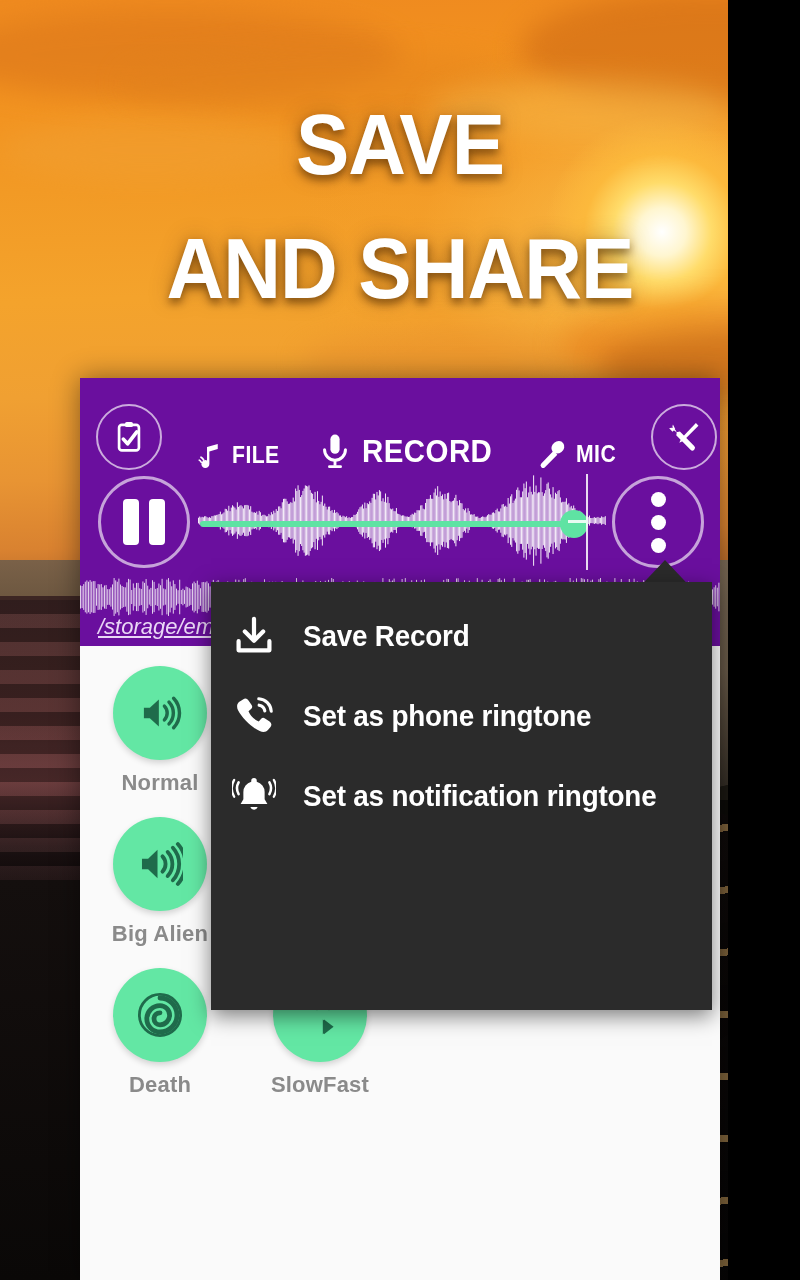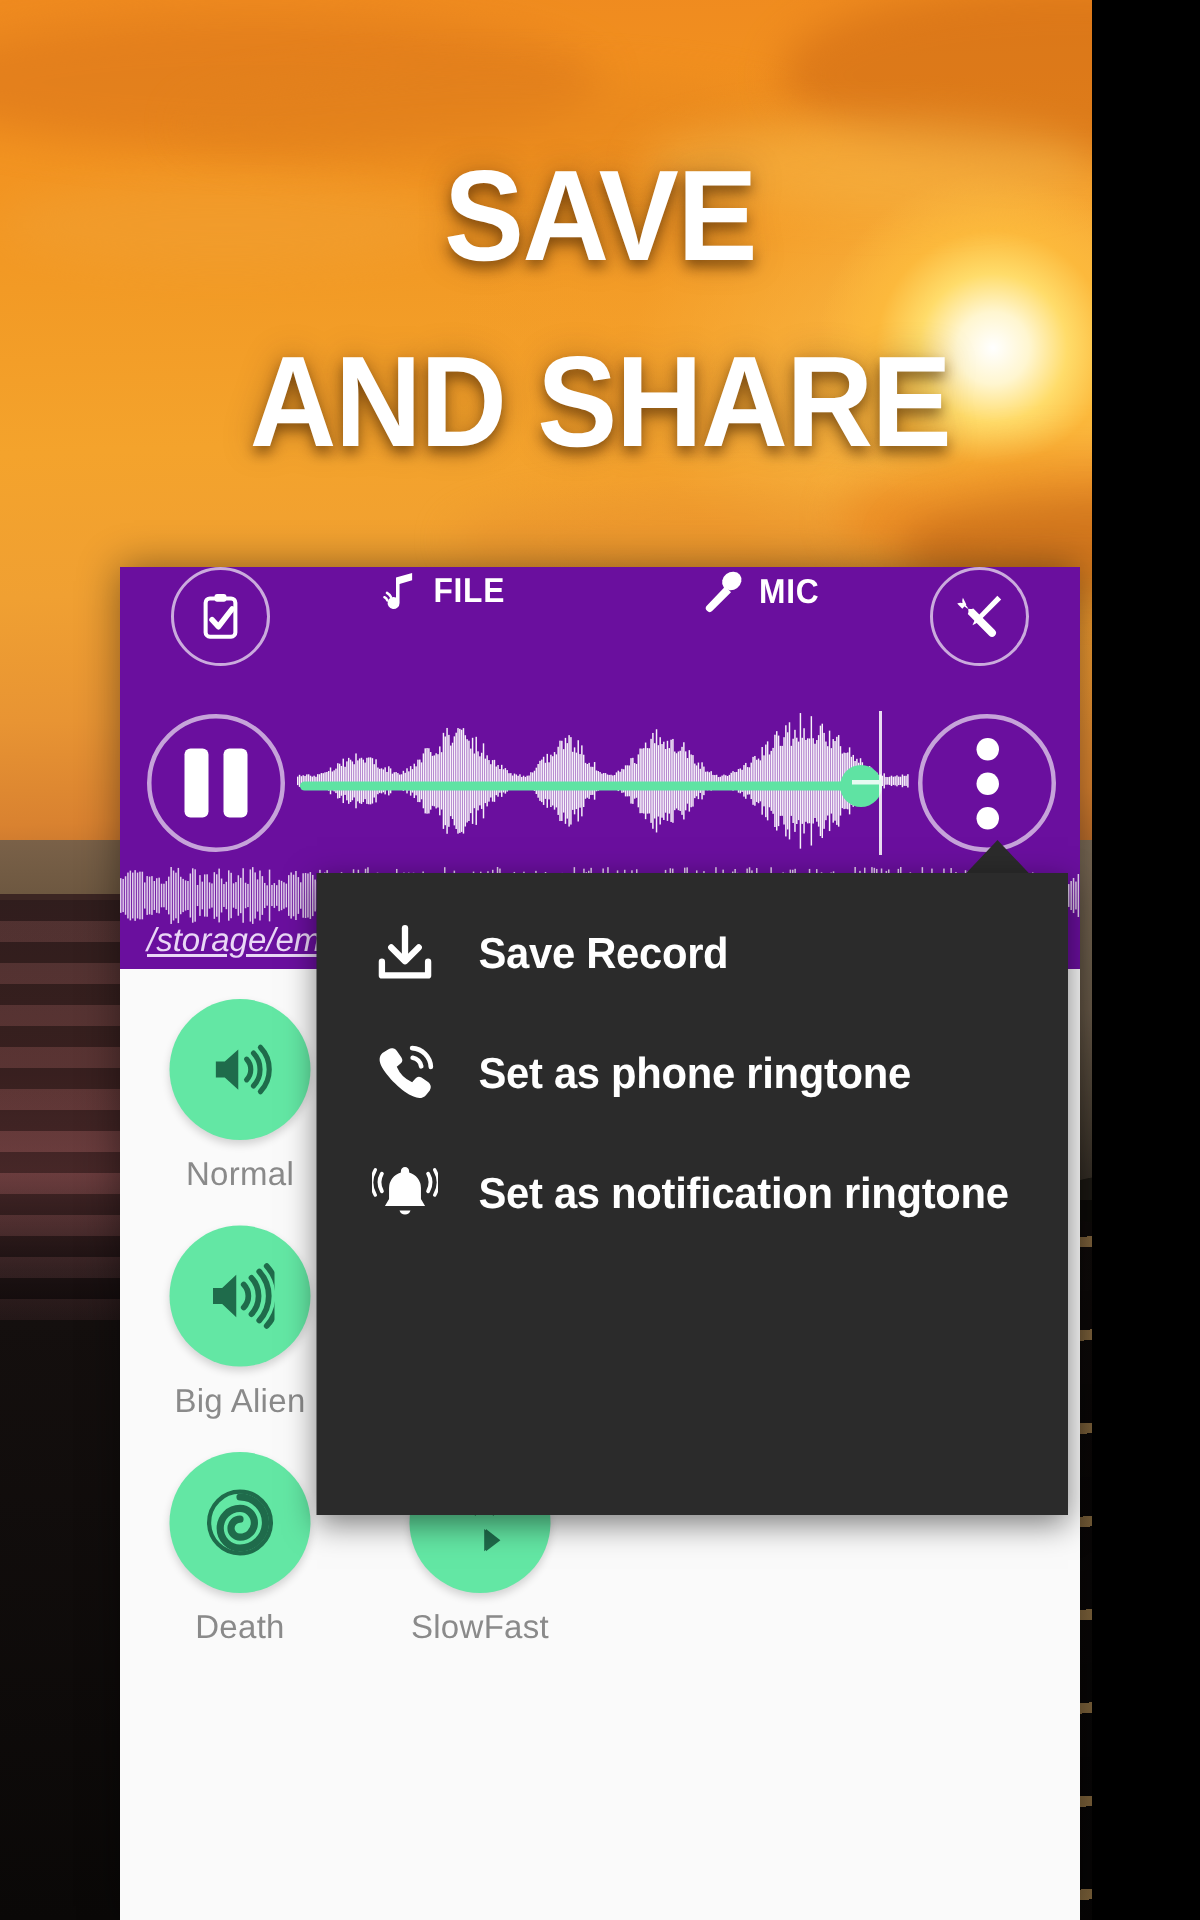--- a/index.html
+++ b/index.html
@@ -134,21 +134,21 @@
   
   .app-top {
     position: absolute;
     left: 0; top: 0; width: 640px; height: 268px;
     background: #6a0f9e;
   }
   .toolbar {
     position: absolute;
     left: 0; top: 0; width: 640px; height: 92px;
     display: flex;
-    align-items: flex-start;
+    align-items: flex-end;
     gap: 16px;
   }
   .tb-circle {
     width: 62px; height: 62px;
     border: 2px solid rgba(255,255,255,.65);
     border-radius: 50%;
     display: flex; align-items: center; justify-content: center;
     flex: 0 0 auto;
   }
   .tb-spacer { flex: 1 1 auto; }
@@ -236,20 +236,21 @@
     font-style: italic;
     text-decoration: underline;
     white-space: nowrap;
   }
 
   
   .app-body {
     position: absolute;
     left: 0; top: 268px; width: 640px; height: 634px;
     background: #fafafa;
+    font-weight: bold;
   }
   .fx-grid {
     position: absolute;
     left: 0; top: 0; width: 640px;
     display: grid;
     grid-template-columns: repeat(4, 160px);
     grid-auto-rows: 151px;
     padding-top: 10px;
   }
   .fx-cell {
@@ -289,21 +290,21 @@
     background: #2b2b2b;
     z-index: 31;
     box-shadow: 0 6px 20px rgba(0,0,0,.5);
     padding: 14px 0 0 0;
     box-sizing: border-box;
   }
   .menu-item {
     display: flex;
     align-items: center;
     height: 80px;
-    padding-left: 36px;
+    padding-left: 20px;
     gap: 26px;
   }
   .menu-icon {
     width: 46px; height: 46px;
     flex: 0 0 auto;
     display: flex; align-items: center; justify-content: center;
   }
   .menu-text {
     color: #ffffff;
     font-size: 29px;
@@ -367,20 +368,31 @@
               <path d="M19 3.2 L10.4 5.6 V16.3 a3.2 3.2 0 1 0 1.9 2.9 V9.1 L19 7.1 Z"></path>
               <path d="M5.6 13.8a5.6 5.6 0 0 1 2.1 2.2" stroke="#fff" stroke-width="1.4" fill="none" stroke-linecap="round"></path>
               <path d="M4.2 16.1a3.6 3.6 0 0 1 1.6 1.7" stroke="#fff" stroke-width="1.3" fill="none" stroke-linecap="round"></path>
             </svg>
           </span>
           <span class="tb-label">FILE</span>
         </div>
 
         <div class="tb-spacer"></div>
 
+        <div class="tb-item">
+          <span>
+            <svg width="38" height="38" viewBox="0 0 24 24" fill="#fff">
+              <rect x="9.1" y="1.6" width="5.8" height="12.2" rx="2.9"></rect>
+              <path d="M5.4 11.2a6.6 6.6 0 0 0 13.2 0" fill="none" stroke="#fff" stroke-width="1.9" stroke-linecap="round"></path>
+              <rect x="11.1" y="17.3" width="1.8" height="4.0"></rect>
+              <rect x="7.6" y="21.0" width="8.8" height="1.8" rx=".9"></rect>
+            </svg>
+          </span>
+          <span class="tb-label big">RECORD</span>
+        </div>
 
         <div class="tb-spacer"></div>
 
         <div class="tb-item">
           <span>
             <svg width="32" height="32" viewBox="0 0 24 24" fill="#fff">
               <ellipse cx="16.4" cy="7.0" rx="5.1" ry="4.4" transform="rotate(-38 16.4 7)"></ellipse>
               <path d="M13.2 9.6 L4.0 19.2 a1.9 1.9 0 0 0 2.7 2.7 L16.0 12.6 Z"></path>
             </svg>
           </span>

